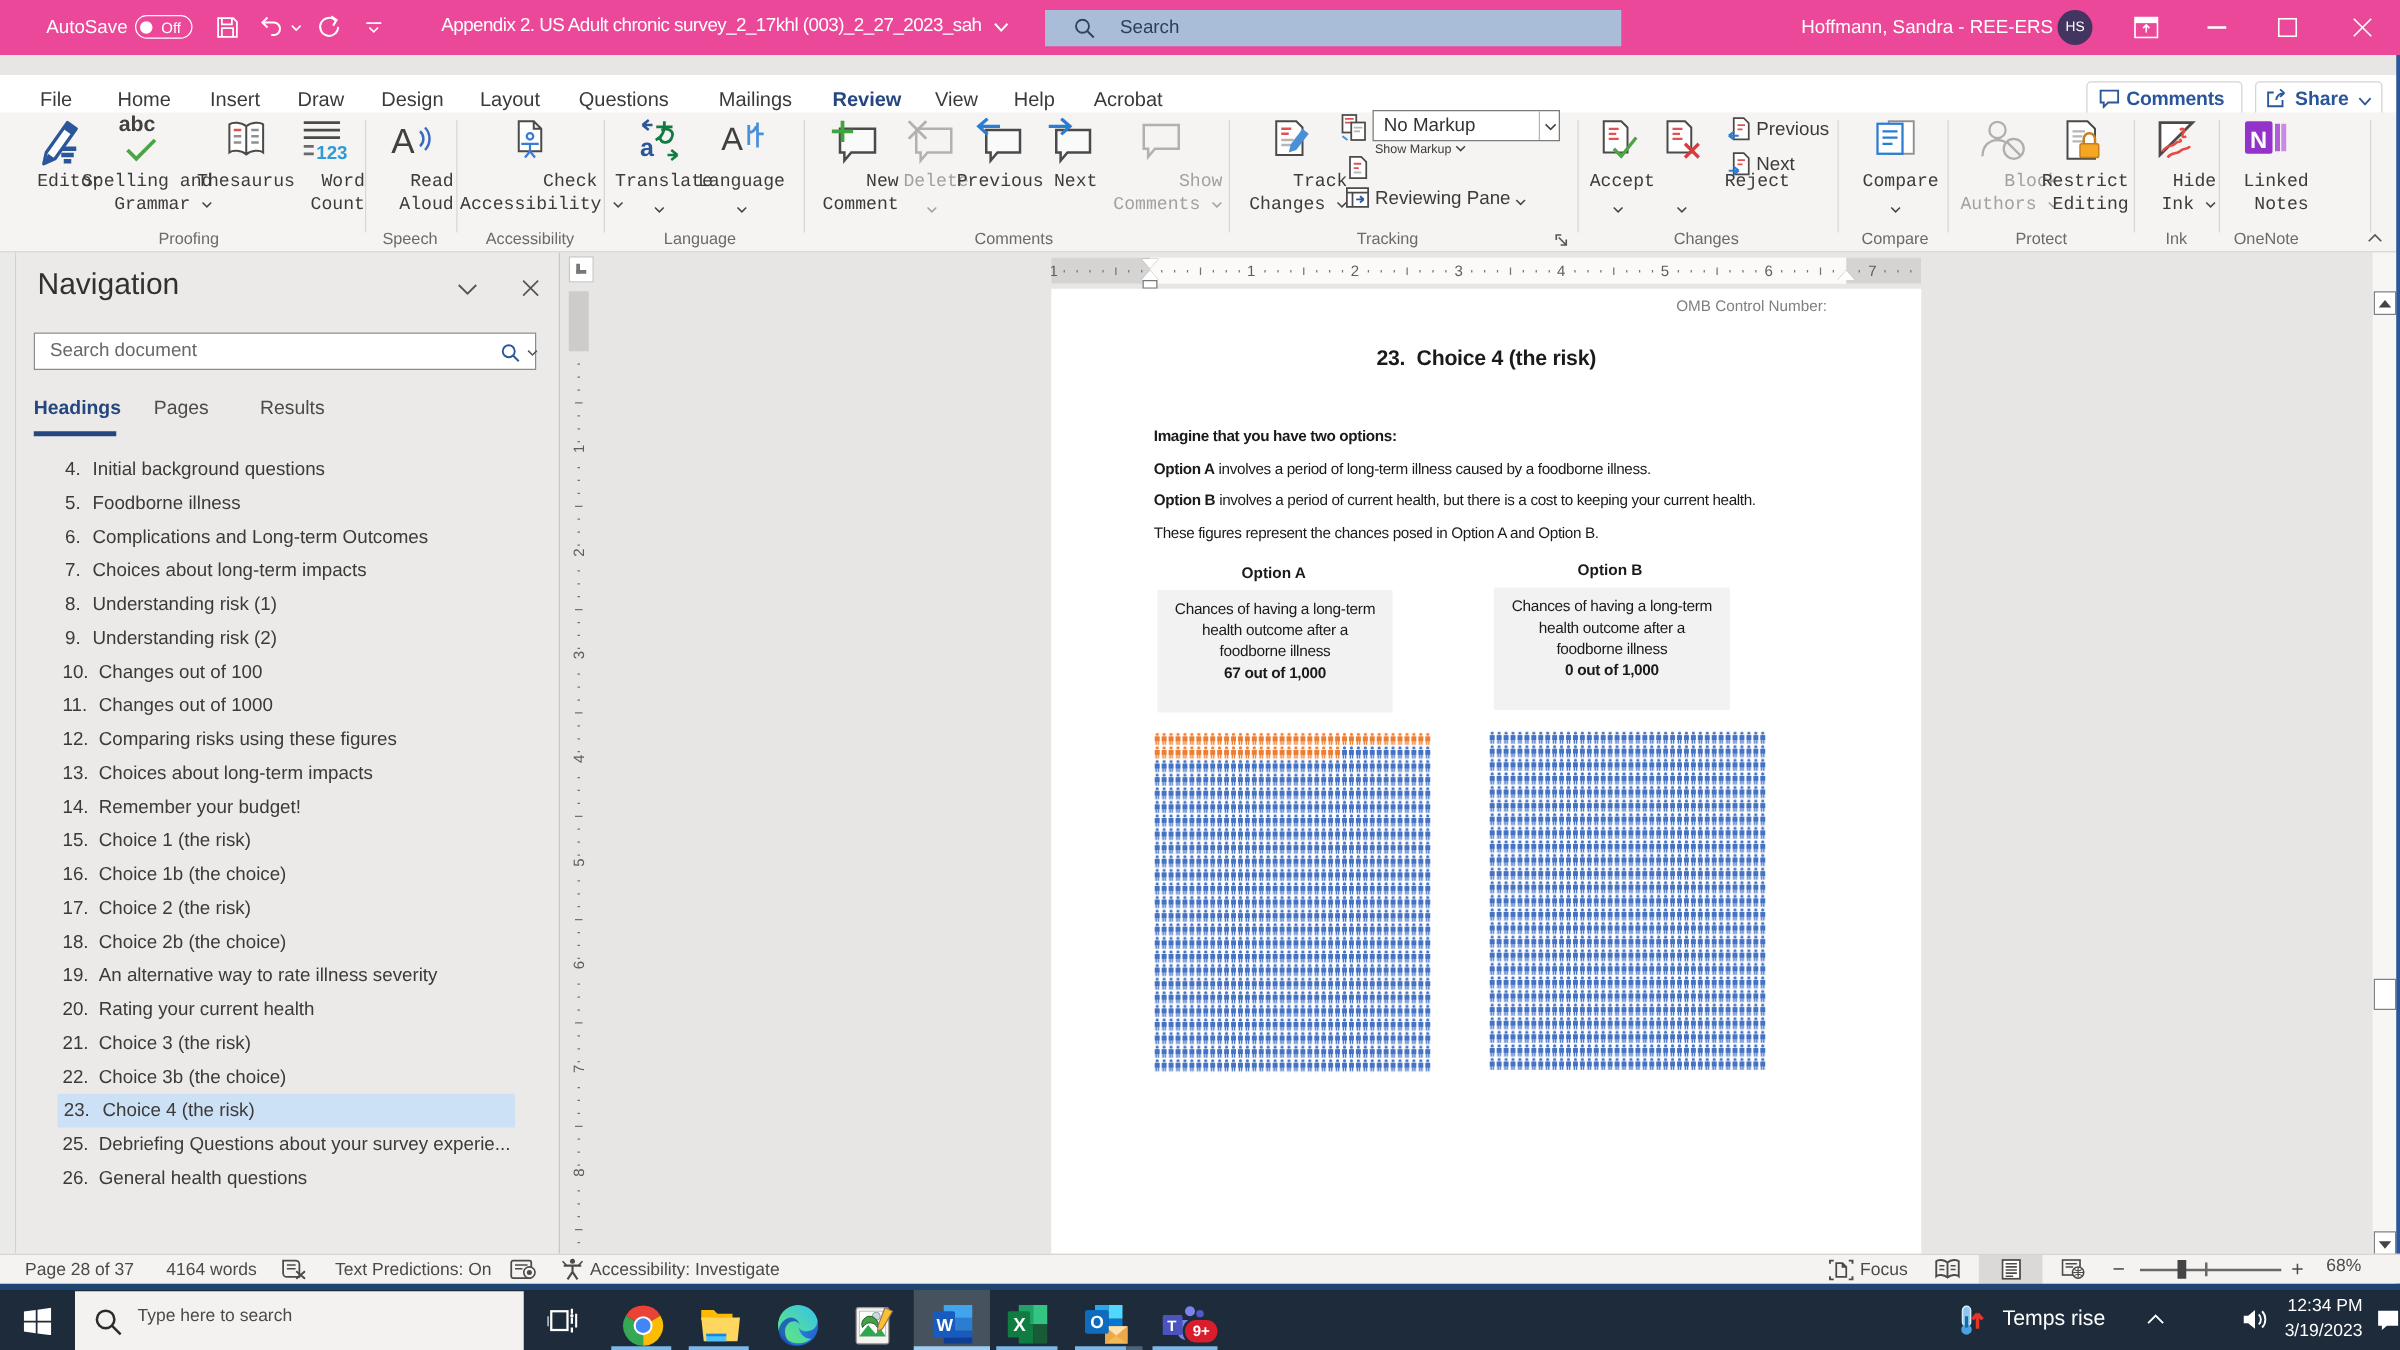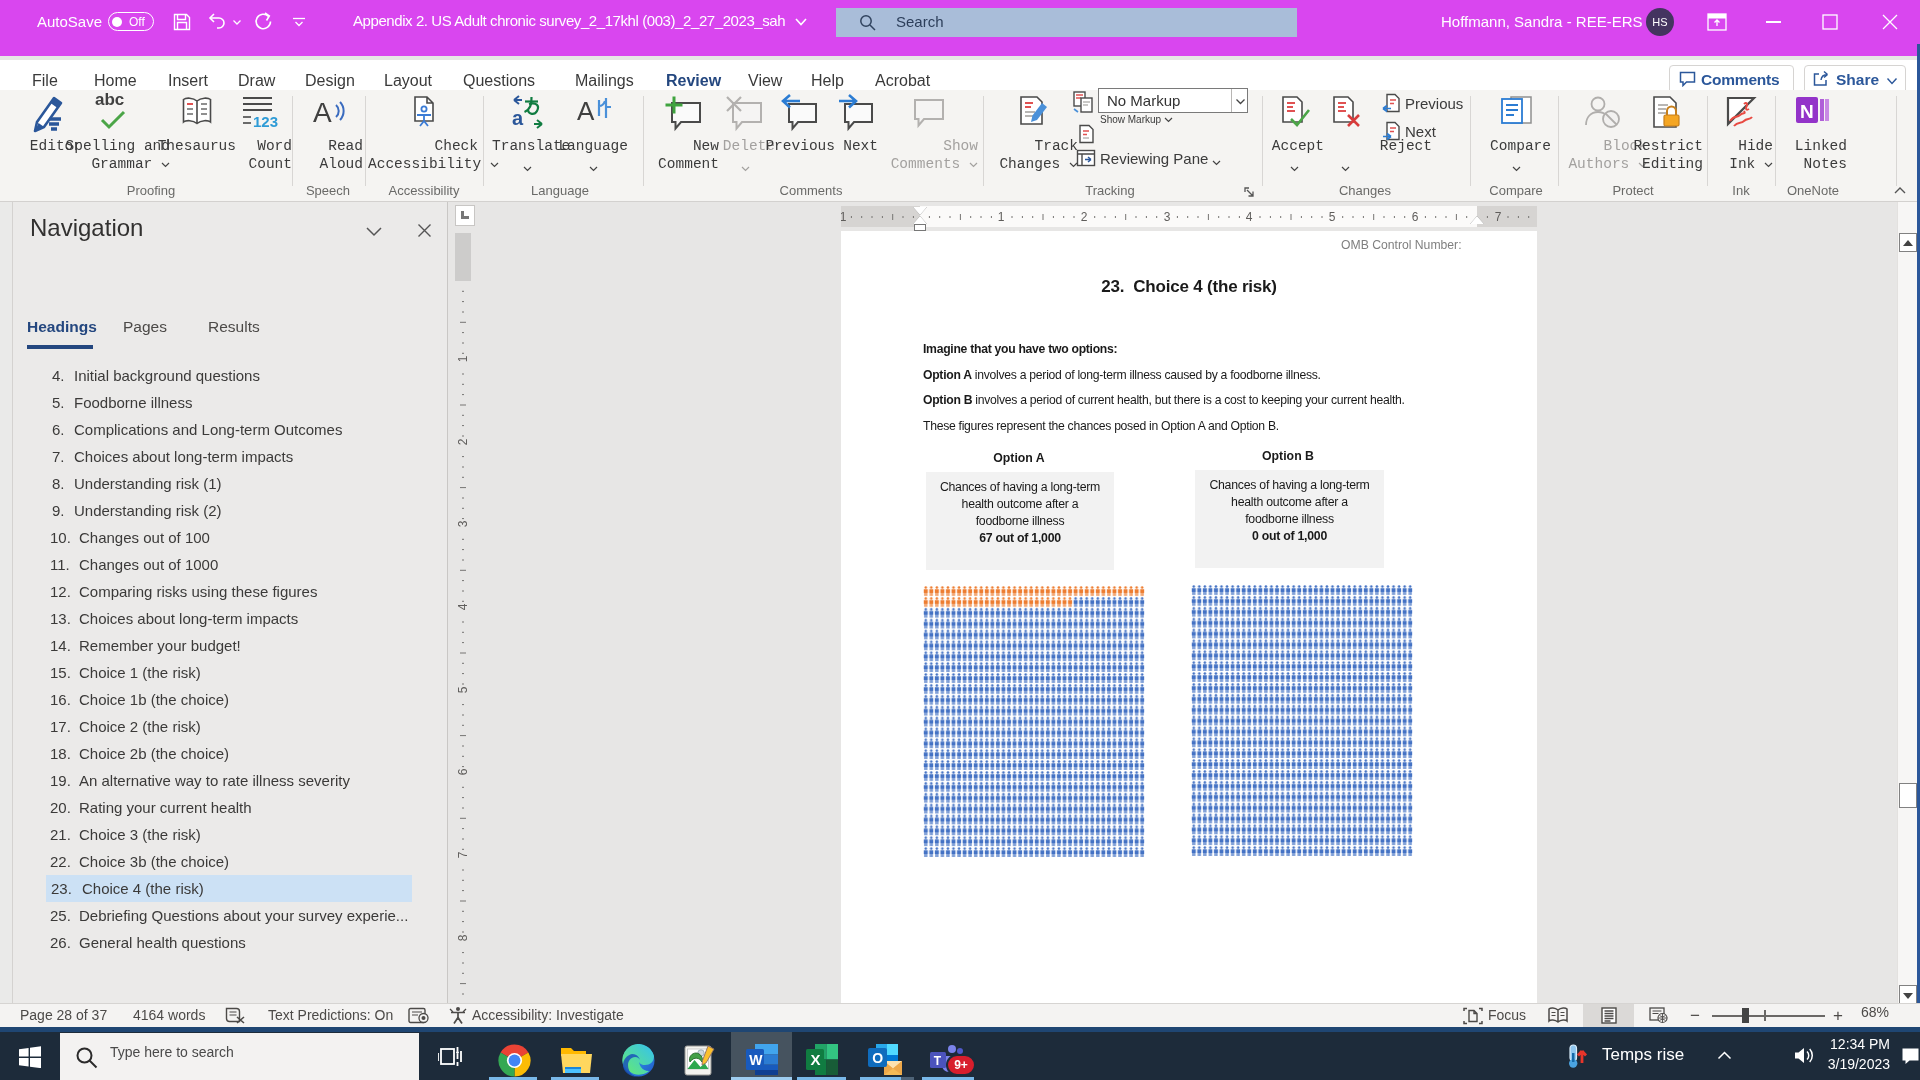--- a/index.html
+++ b/index.html
@@ -1,17 +1,17 @@
 <!DOCTYPE html>
 <html><head>
 <meta charset="utf-8">
 <style>
 html,body{margin:0;padding:0;width:1920px;height:1080px;overflow:hidden;background:#e7e6e5;font-family:"Liberation Sans",sans-serif;}
 .a{position:absolute;}
-#titlebar{left:0;top:0;width:1920px;height:56px;background:#d946ef;}
+#titlebar{left:0;top:0;width:1920px;height:44px;background:#ec4899;}
 #tabrow{left:0;top:60px;width:1920px;height:46px;background:#ffffff;}
 #ribbon{left:0;top:90px;width:1920px;height:112px;background:#f5f4f2;border-bottom:1px solid #d3d1cf;box-sizing:border-box;}
 #navpane{left:13px;top:202px;width:435px;height:801px;background:#ebeae9;border-right:1px solid #c9c7c5;box-sizing:border-box;}
 #leftedge{left:0;top:202px;width:13px;height:801px;background:#eaeae9;border-right:1px solid #d4d2d0;box-sizing:border-box;}
 #docarea{left:449px;top:202px;width:1448px;height:801px;background:#e7e6e5;}
 #statusbar{left:0;top:1003px;width:1920px;height:24px;background:#f4f3f2;border-top:1px solid #d6d4d2;box-sizing:border-box;}
 #winborder{left:0;top:1027px;width:1920px;height:5px;background:#1f4673;}
 #taskbar{left:0;top:1032px;width:1920px;height:48px;background:#1d2b3a;}
 .tabtxt{font-size:16px;color:#3a3a3a;top:12px;white-space:nowrap;}
 .grplbl{font-size:13px;color:#6a6a68;top:93px;text-align:center;white-space:nowrap;}
@@ -356,20 +356,30 @@
 </div>
 <div id="leftedge" class="a"></div>
 <div id="navpane" class="a">
   <div class="a" style="left:17px;top:12px;font-size:24px;color:#323130;">Navigation</div>
   <svg class="a" style="left:352px;top:24px;" width="18" height="11" viewBox="0 0 18 11">
       <path d="M2 2 L9 9 L16 2" fill="none" stroke="#555" stroke-width="1.5"></path>
     </svg>
   <svg class="a" style="left:404px;top:21px;" width="15" height="15" viewBox="0 0 15 15">
       <path d="M1.5 1.5 L13.5 13.5 M13.5 1.5 L1.5 13.5" stroke="#555" stroke-width="1.4"></path>
     </svg>
+  <div class="a" style="left:14px;top:64px;width:402px;height:30px;background:#fff;border:1px solid #8d8b89;box-sizing:border-box;">
+    <div class="a" style="left:12px;top:5px;font-size:15px;color:#6a6866;">Search document</div>
+    <svg class="a" style="left:372px;top:7px;" width="17" height="17" viewBox="0 0 17 17">
+        <circle cx="7" cy="7" r="4.8" fill="none" stroke="#2b579a" stroke-width="1.5"></circle>
+        <path d="M10.6 10.6 L15 15" stroke="#2b579a" stroke-width="1.5"></path>
+      </svg>
+    <svg class="a" style="left:393px;top:12px;" width="10" height="7" viewBox="0 0 10 7">
+        <path d="M1.5 1.5 L5 5 L8.5 1.5" fill="none" stroke="#555" stroke-width="1.2"></path>
+      </svg>
+  </div>
   <div class="a" style="left:14px;top:116px;font-size:15.5px;font-weight:bold;color:#24477f;">Headings</div>
   <div class="a" style="left:14px;top:143px;width:66px;height:4px;background:#24477f;"></div>
   <div class="a" style="left:110px;top:116px;font-size:15.5px;color:#4c4a48;">Pages</div>
   <div class="a" style="left:195px;top:116px;font-size:15.5px;color:#4c4a48;">Results</div>
   <div class="a" style="left:0px;top:160px;width:435px;">
     <div class="navitem"><span class="num" style="margin-left:39px;width:17px;">4.</span><span style="margin-left:5px;">Initial background questions</span></div>
     <div class="navitem"><span class="num" style="margin-left:39px;width:17px;">5.</span><span style="margin-left:5px;">Foodborne illness</span></div>
     <div class="navitem"><span class="num" style="margin-left:39px;width:17px;">6.</span><span style="margin-left:5px;">Complications and Long-term Outcomes</span></div>
     <div class="navitem"><span class="num" style="margin-left:39px;width:17px;">7.</span><span style="margin-left:5px;">Choices about long-term impacts</span></div>
     <div class="navitem"><span class="num" style="margin-left:39px;width:17px;">8.</span><span style="margin-left:5px;">Understanding risk (1)</span></div>

